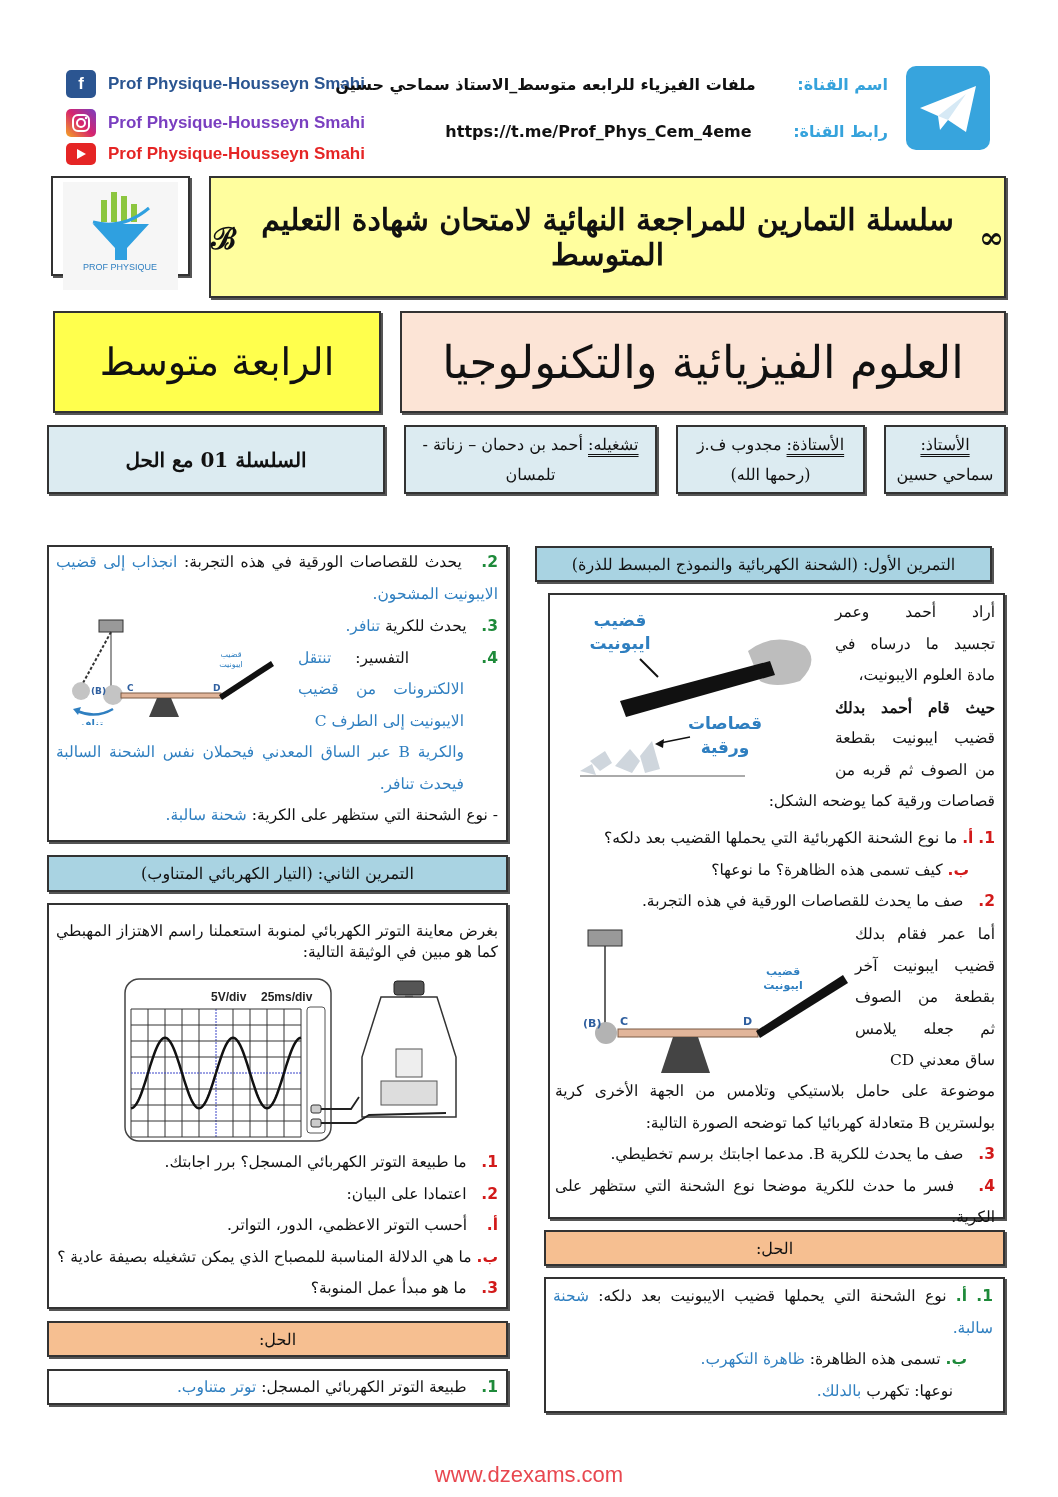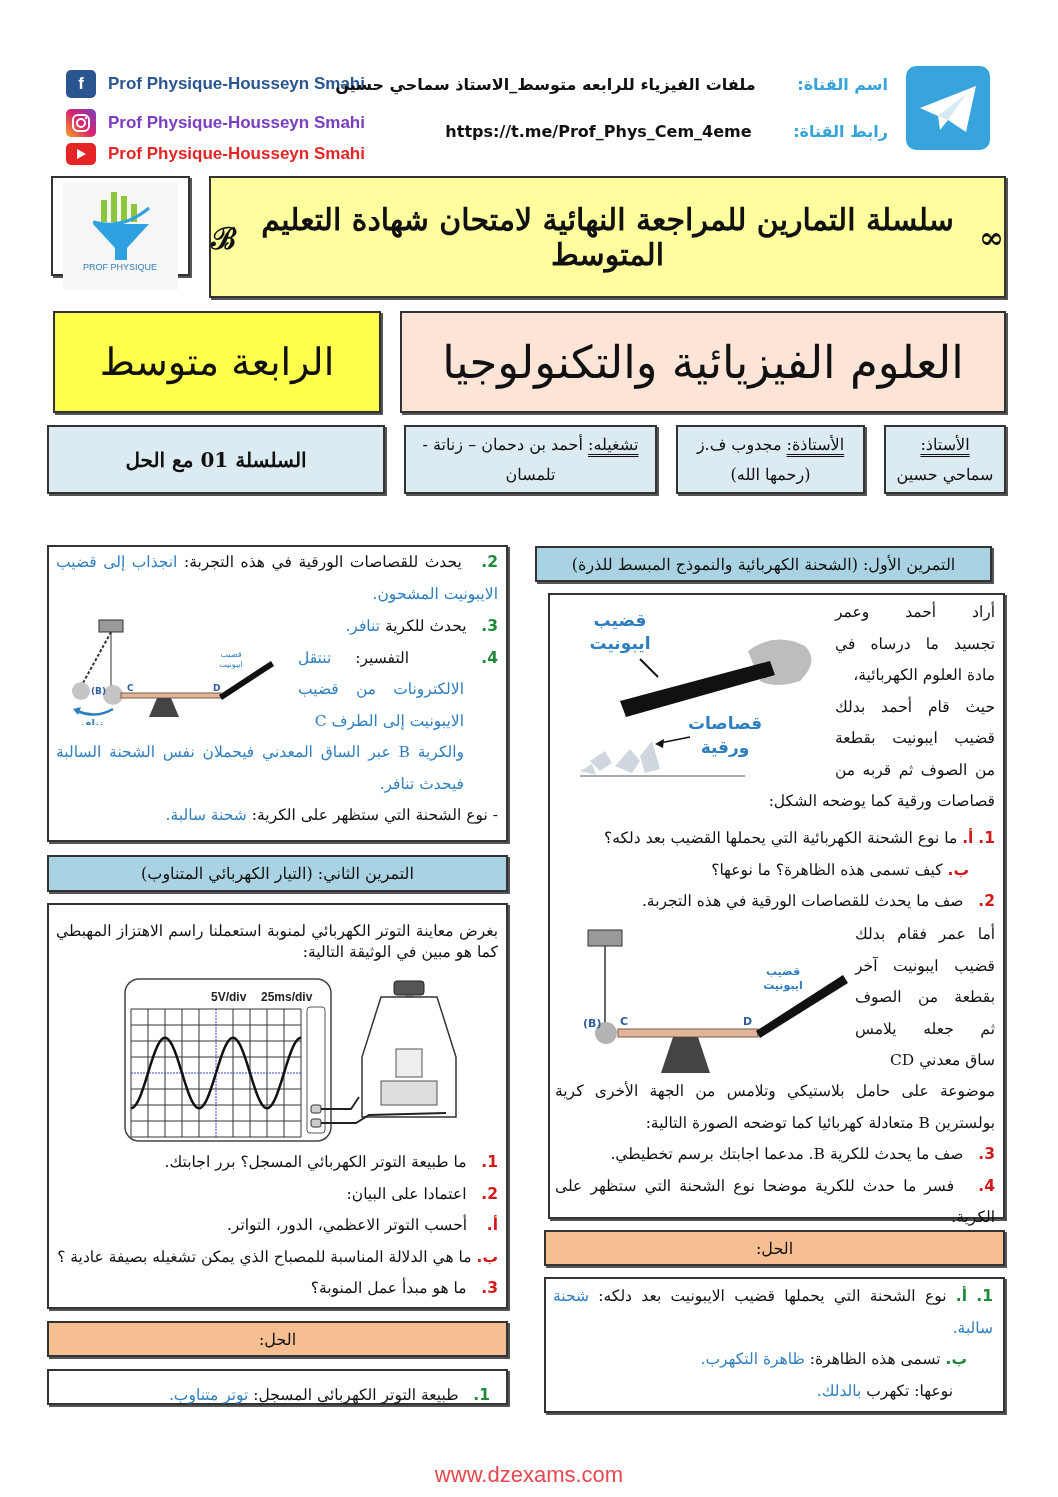--- a/index.html
+++ b/index.html
@@ -107,22 +107,22 @@
 
 <div class="box title-cell ex-header" style="left:535px;top:546px;width:457px;height:36px;">
   <span>التمرين الأول: (الشحنة الكهربائية والنموذج المبسط للذرة)</span>
 </div>
 
 <div class="box" style="left:548px;top:593px;width:457px;height:626px;background:#fff;">
 
   <div class="body-text abs" style="right:8px;top:2px;width:160px;">
     <span class="q-line" style="text-align-last:justify;">أراد أحمد وعمر</span>
     <span class="q-line" style="text-align-last:justify;">تجسيد ما درساه في</span>
-    <span class="q-line">مادة العلوم الكهربائية،</span>
-    <span class="q-line" style="text-align-last:justify;">حيث قام أحمد بدلك</span>
+    <span class="q-line">مادة العلوم الايبونيت،</span>
+    <span class="q-line" style="text-align-last:justify;font-weight:bold;">حيث قام أحمد بدلك</span>
     <span class="q-line" style="text-align-last:justify;">قضيب ايبونيت بقطعة</span>
     <span class="q-line" style="text-align-last:justify;">من الصوف ثم قربه من</span>
   </div>
   <div class="body-text abs" style="right:8px;top:191px;width:440px;">
     <span>قصاصات ورقية كما يوضحه الشكل:</span>
   </div>
 
   <svg class="abs" style="left:10px;top:6px;" width="270" height="180" viewBox="0 0 270 180">
     <text x="60" y="25" text-anchor="middle" font-size="17" font-weight="bold" fill="#2f7fc0" font-family="DejaVu Sans, sans-serif" direction="rtl">قضيب</text>
     <text x="60" y="48" text-anchor="middle" font-size="17" font-weight="bold" fill="#2f7fc0" font-family="DejaVu Sans, sans-serif" direction="rtl">ايبونيت</text>
@@ -275,18 +275,18 @@
     <span class="q-line"><span class="num-red">أ.</span> &nbsp;&nbsp; <span>أحسب التوتر الاعظمي، الدور، التواتر.</span></span>
     <span class="q-line"><span class="num-red">ب.</span> <span>ما هي الدلالة المناسبة للمصباح الذي يمكن تشغيله بصيفة عادية ؟</span></span>
     <span class="q-line"><span class="num-red">3.</span> &nbsp; <span>ما هو مبدأ عمل المنوبة؟</span></span>
   </div>
 </div>
 
 <div class="box title-cell sol-header" style="left:47px;top:1321px;width:461px;height:36px;">
   <span>الحل:</span>
 </div>
 <div class="box" style="left:47px;top:1369px;width:461px;height:36px;background:#fff;">
-  <div class="body-text abs" style="right:16px;top:1px;width:442px;margin-top:8px;">
+  <div class="body-text abs" style="right:8px;top:1px;width:442px;">
     <span class="num-green">1.</span> &nbsp; <span>طبيعة التوتر الكهربائي المسجل:</span> <span class="blue">توتر متناوب.</span>
   </div>
 </div>
 
 <div class="abs" style="left:0;width:1058px;top:1462px;text-align:center;font-family:'Liberation Sans',sans-serif;font-size:22px;color:#e8474f;">www.dzexams.com</div>
 
 </body></html>

